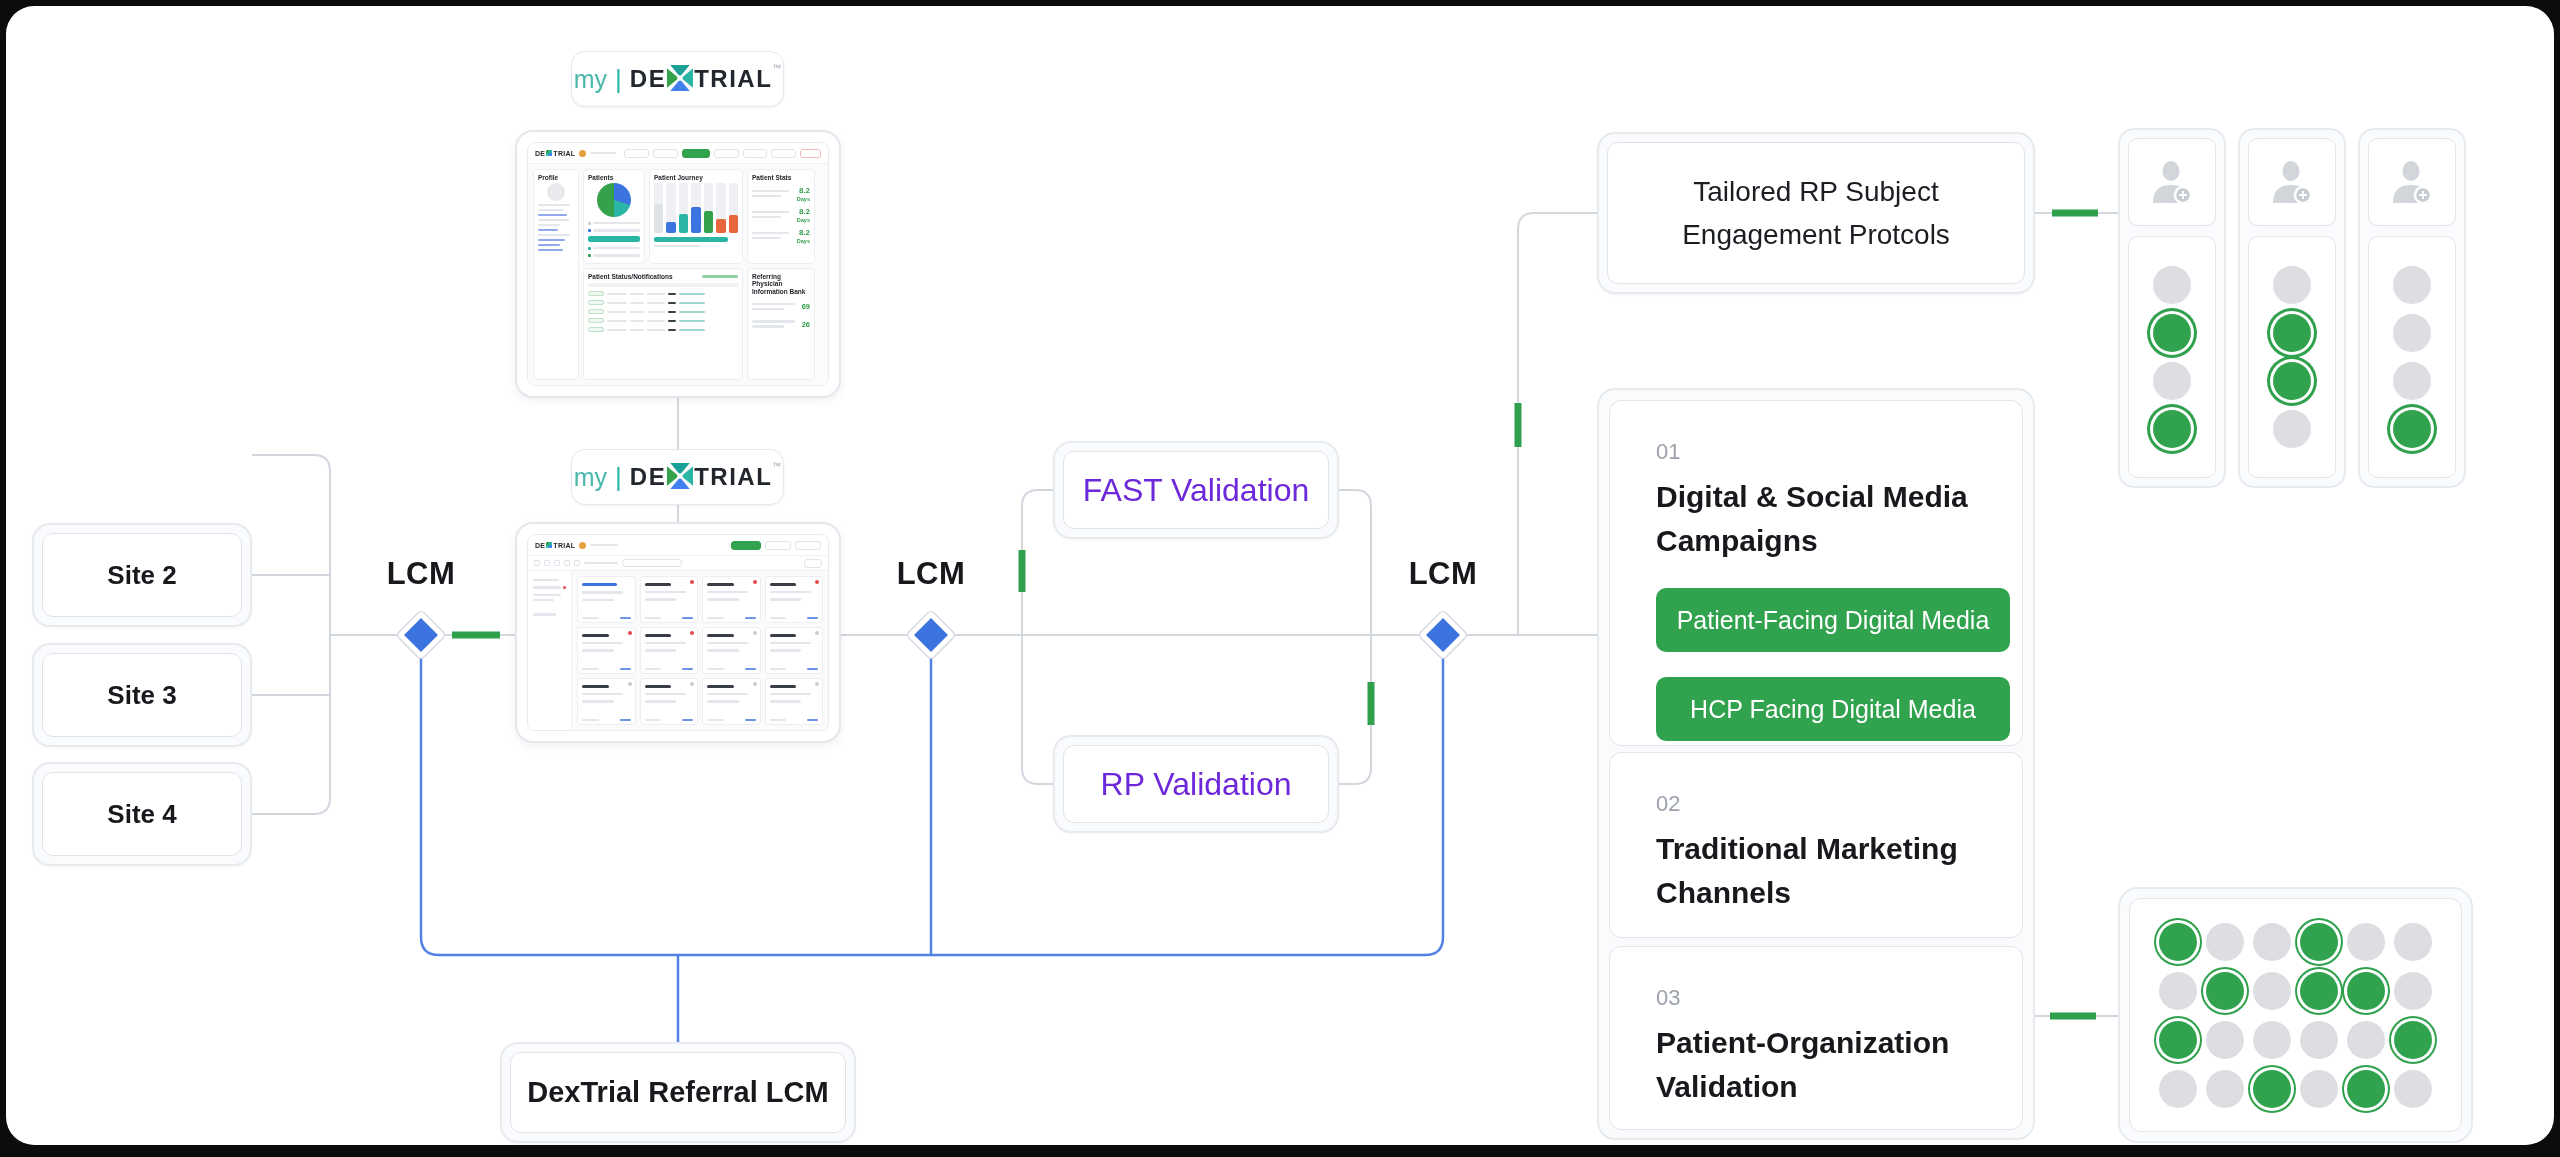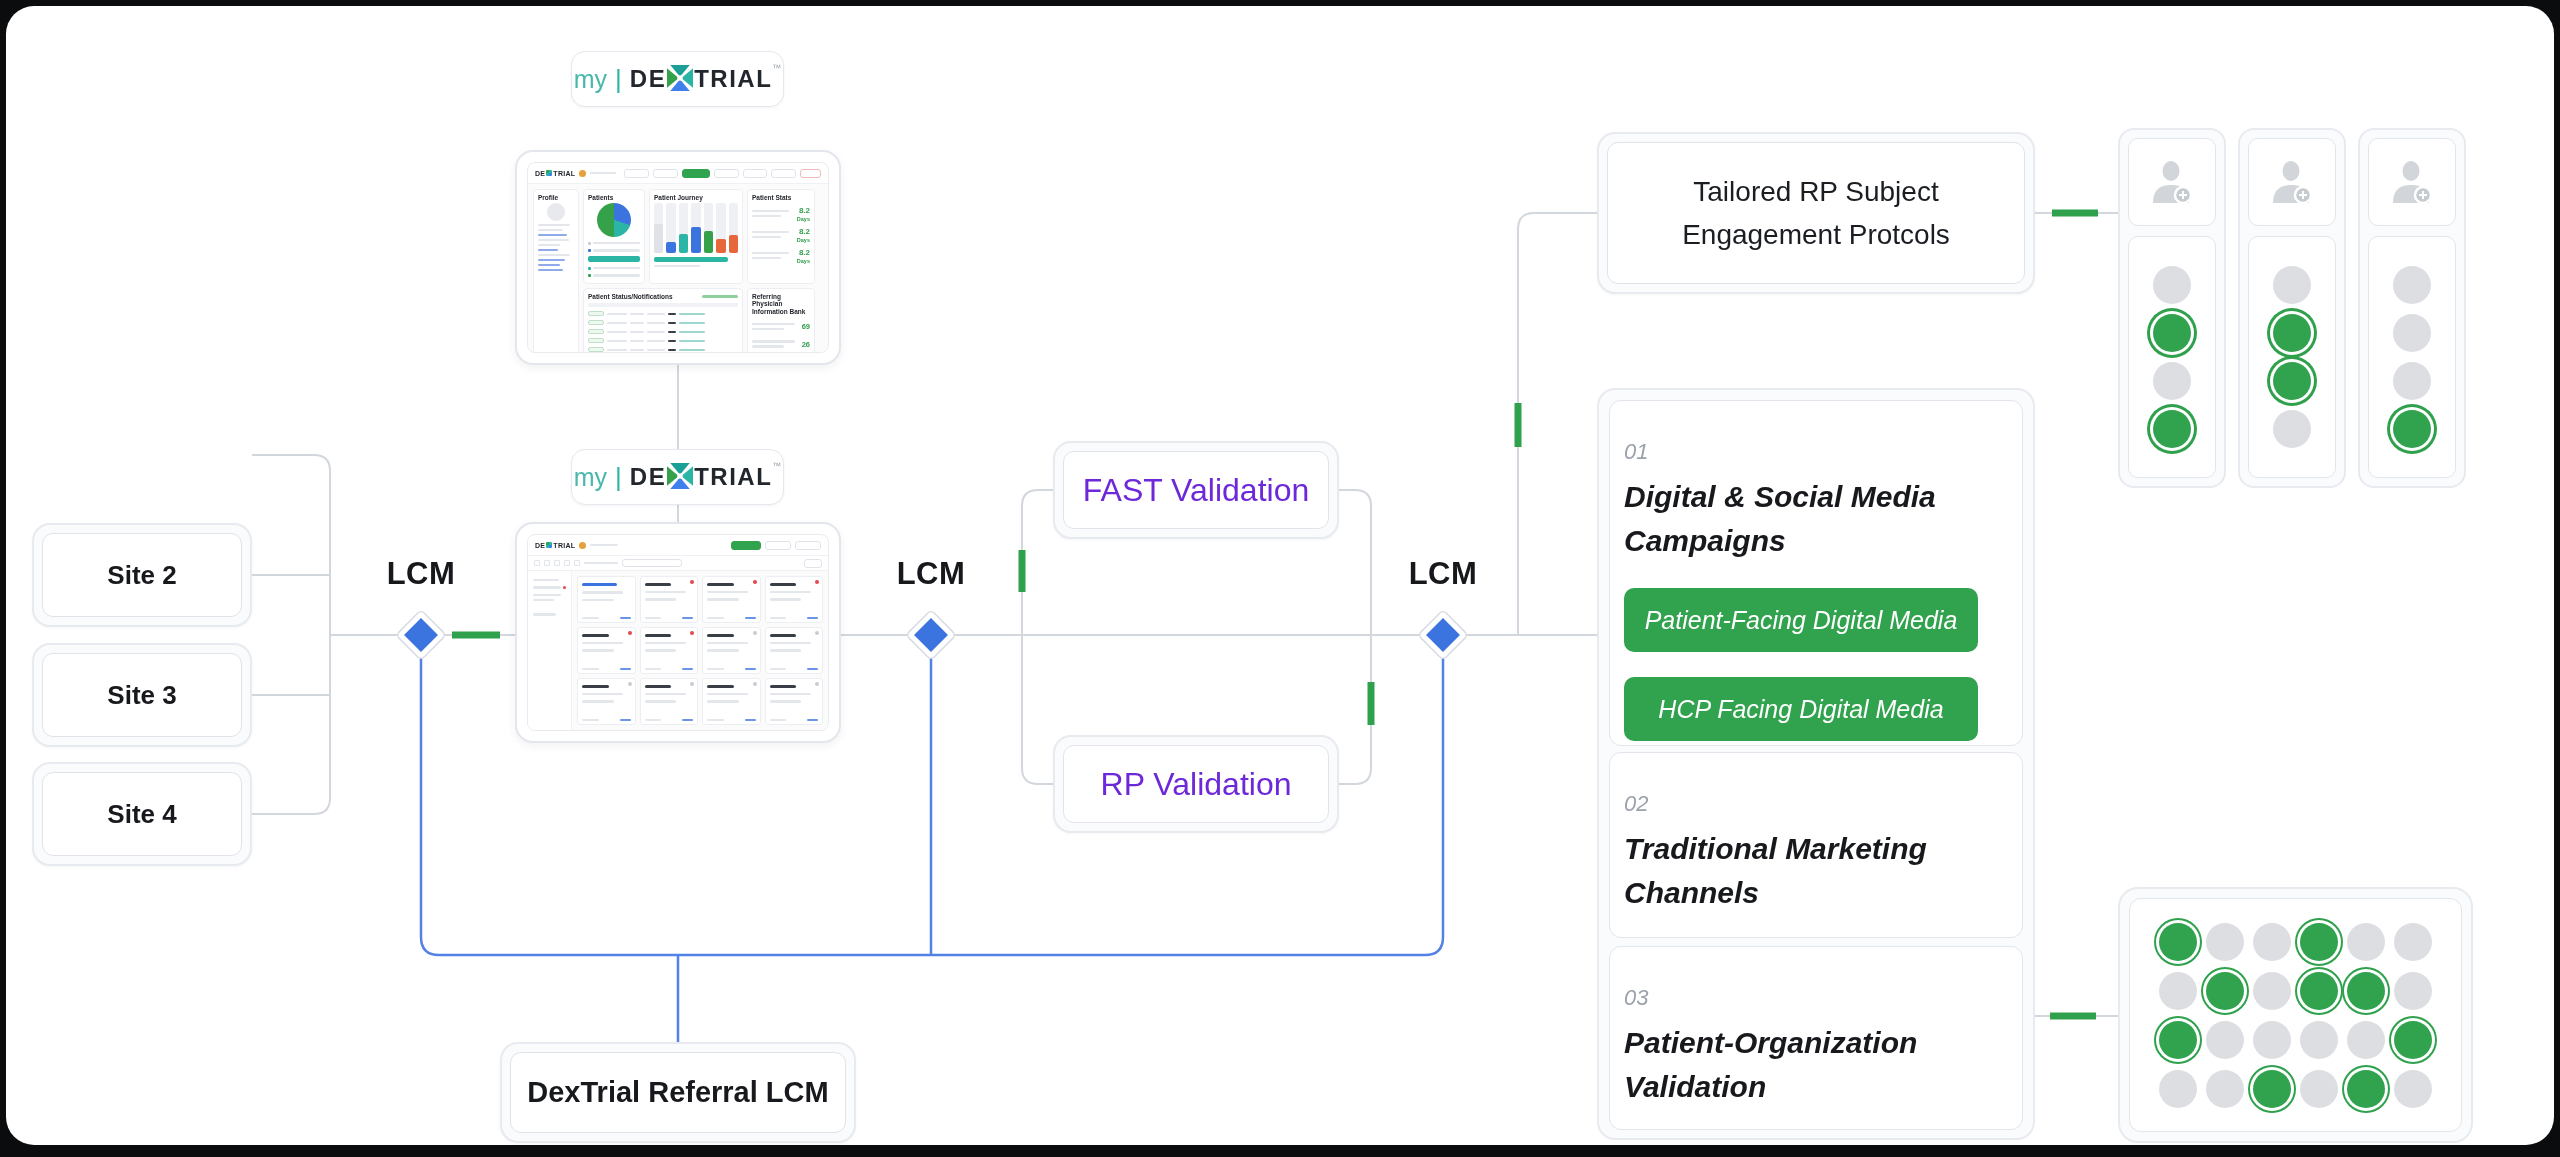--- a/index.html
+++ b/index.html
@@ -25,21 +25,21 @@
   .logo-box{position:absolute;width:211px;height:54px;background:#fff;border:1.5px solid #e5e8ee;border-radius:14px;display:flex;align-items:center;justify-content:center;gap:7px;z-index:2;box-shadow:0 1px 3px rgba(16,24,40,.05);}
   .logo-my{color:#49b8ab;font-size:25px;}
   .logo-pipe{color:#2ab5a5;font-size:26px;font-weight:400;margin:0 1px;}
   .logo-brand{display:flex;align-items:flex-start;}
   .logo-de,.logo-trial{color:#22262d;font-size:24px;font-weight:700;letter-spacing:1.5px;}
   .logo-x{margin:0 1px;}
   .logo-tm{font-size:9px;color:#9aa1aa;margin-top:-2px;}
 
   
   .rc-outer{position:absolute;left:1597px;top:388px;width:438px;height:752px;background:#fafbfd;border:2px solid #e7eaef;border-radius:18px;box-sizing:border-box;z-index:2;}
-  .rcard{position:absolute;left:10px;width:414px;background:#fff;border:1.5px solid #e2e5eb;border-radius:12px;box-sizing:border-box;padding:0 14px;font-style:italic;}
+  .rcard{position:absolute;left:10px;width:414px;background:#fff;border:1.5px solid #e2e5eb;border-radius:12px;box-sizing:border-box;padding:0 46px;}
   .cnum{color:#9ba2ab;font-size:22px;margin-top:38px;}
   .ctitle{color:#17191d;font-size:30px;font-weight:700;line-height:1.45;margin-top:10px;}
   .gbtn{width:354px;height:64px;background:#31a24d;border-radius:10px;color:#fff;font-size:25px;display:flex;align-items:center;justify-content:center;margin-top:25px;}
   .gbtn.first{margin-top:26px;}
 
   
   .pcol{position:absolute;top:128px;width:108px;height:360px;background:#fafbfd;border:2px solid #e7eaef;border-radius:16px;padding:8px;box-sizing:border-box;display:flex;flex-direction:column;gap:10px;z-index:2;}
   .pbox{background:#fff;border:1.5px solid #e2e5eb;border-radius:10px;box-sizing:border-box;}
   .ptop{height:88px;display:flex;align-items:center;justify-content:center;}
   .pbottom{flex:1;display:flex;flex-direction:column;align-items:center;justify-content:center;gap:10px;}
@@ -184,21 +184,21 @@
         <path d="M3 0 H21 L13.5 9 Q12 10.5 10.5 9 Z" fill="#1ba098"></path>
         <path d="M0 3 V21 L9 13.5 Q10.5 12 9 10.5 Z" fill="#35a24b"></path>
         <path d="M24 3 V21 L15 13.5 Q13.5 12 15 10.5 Z" fill="#2ab5a5"></path>
         <path d="M3 24 H21 L13.5 15 Q12 13.5 10.5 15 Z" fill="#4080ee"></path>
       </svg>
       <span class="logo-trial">TRIAL</span>
       <span class="logo-tm">™</span>
     </span>
   </div>
 
-  <div class="tablet" style="left:515px;top:130px;width:326px;height:215px;margin-top:20px;">
+  <div class="tablet" style="left:515px;top:130px;width:326px;height:268px;">
     <div class="screen">
       <div class="t-head">
         <span class="mlogo">DE<span class="xmini"></span>TRIAL</span>
         <span class="dotav"></span>
         <div class="b" style="width:28px;"></div>
         <span class="sp"></span>
         <div class="pill"></div>
           <div class="pill"></div>
         <div class="pill green"></div>
         <div class="pill"></div>

